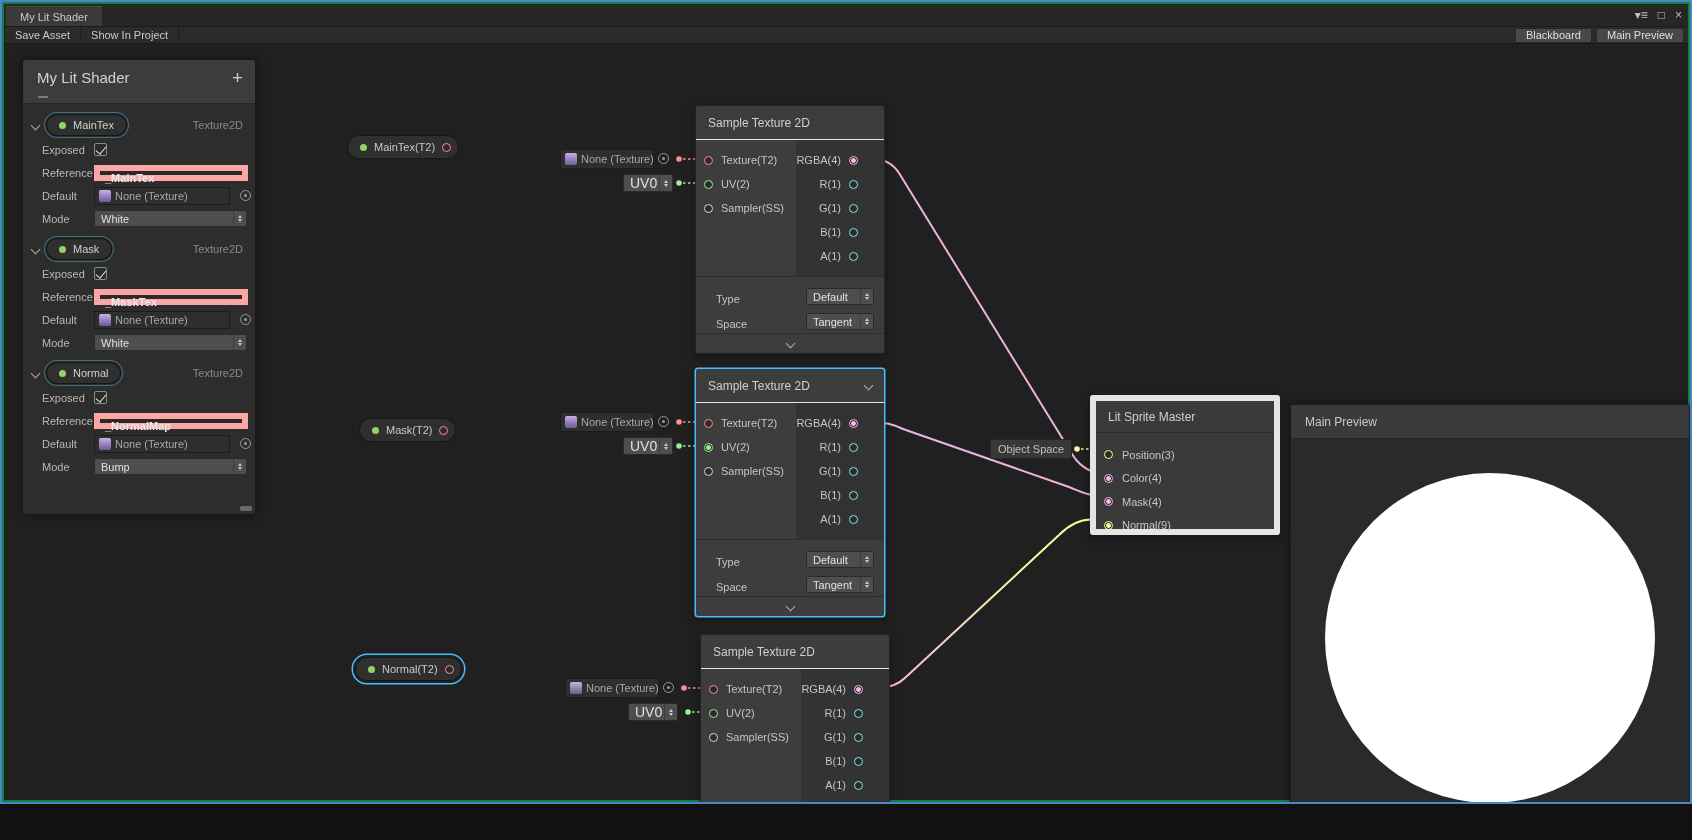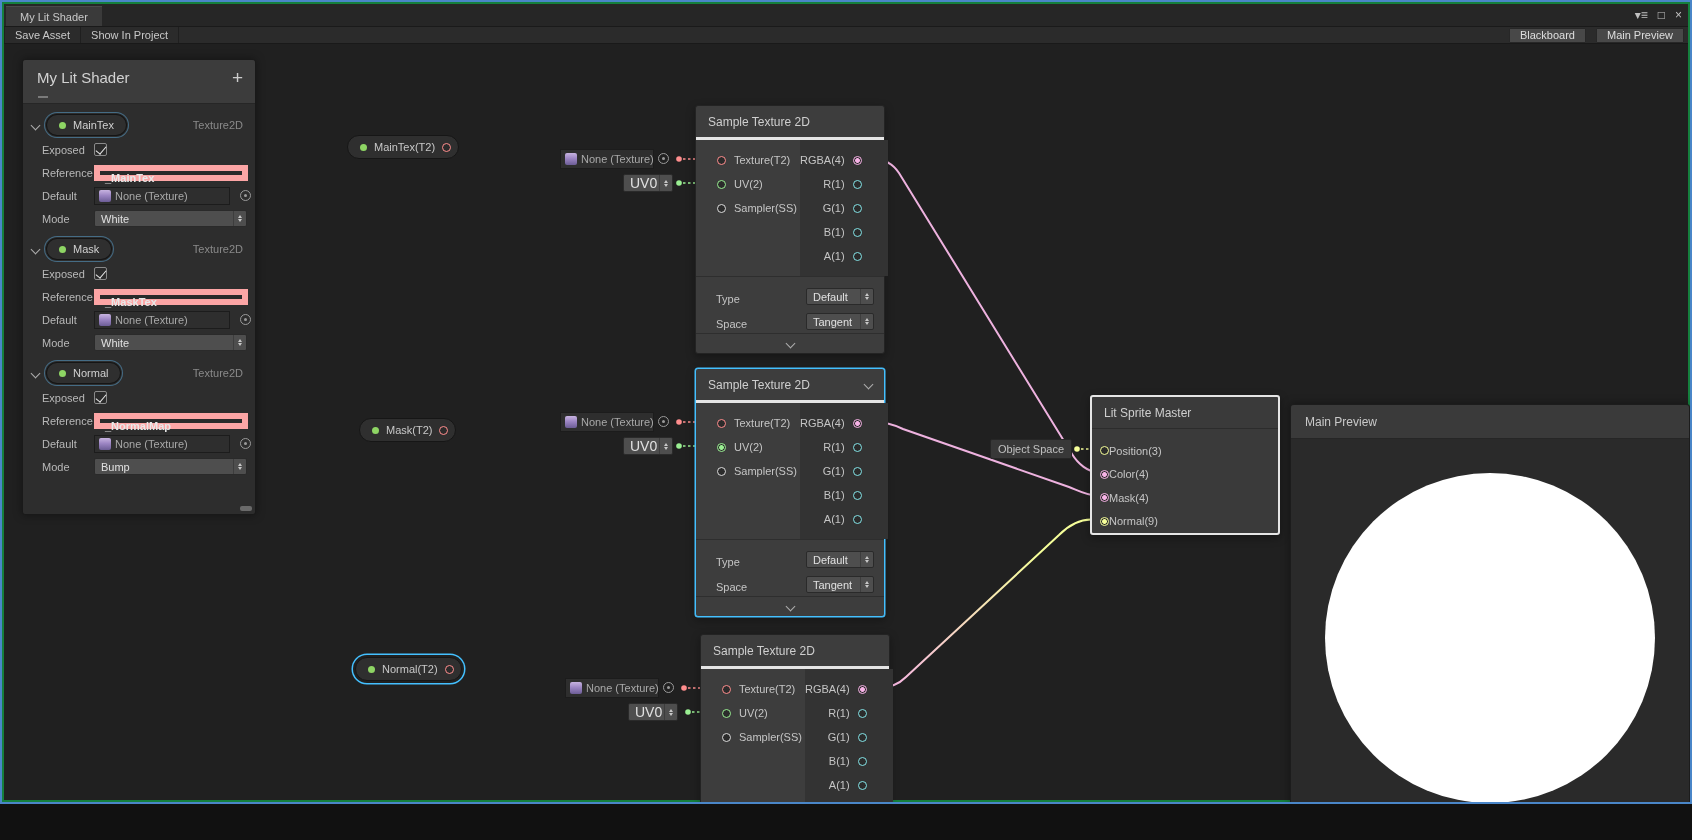--- a/index.html
+++ b/index.html
@@ -18,21 +18,21 @@
        color:#c8c8c8;font-size:11px;line-height:20px;border-top:1px solid #4a4a4a}
   .wincontrols{position:absolute;right:6px;top:3px;display:flex;gap:10px;color:#c0c0c0;font-size:12px}
   .wincontrols span{cursor:default;line-height:16px}
   
   .toolbar{position:absolute;left:2px;top:24px;right:2px;height:18px;background:#2b2b2b;
            border-top:1px solid #1a1a1a;border-bottom:1px solid #191919;z-index:6;
            display:flex;align-items:center}
   .tbtn{height:100%;padding:0 10px;color:#c8c8c8;font-size:11px;line-height:16px;
         border-right:1px solid #1f1f1f;display:flex;align-items:center}
   .tbtn:first-child{border-left:1px solid #1f1f1f}
-  .tb-right{margin-left:auto;display:flex;gap:10px;padding-right:4px}
+  .tb-right{margin-left:auto;display:flex;gap:4px;padding-right:4px}
   .tbtn.raised{background:#484848;border:1px solid #272727;height:15px;border-radius:1px;color:#dedede}
   
   .canvas{position:absolute;left:2px;top:42px;right:2px;bottom:2px;background:#202020;z-index:0}
   svg.wires{position:absolute;inset:0;z-index:1;pointer-events:none}
   .stop-pink{stop-color:var(--vector4)} .stop-yellow{stop-color:var(--vector3)}
   
   .chev{width:7px;height:7px;border-right:1.6px solid #aeaeae;border-bottom:1.6px solid #aeaeae;
         transform:rotate(45deg);display:inline-block}
   .port{width:9px;height:9px;border-radius:50%;border:1.5px solid var(--pc,#999);
         background:#2b2b2b;display:inline-block;flex:none}
@@ -83,43 +83,43 @@
   .bb-pick::after{content:"";position:absolute;left:3px;top:3px;width:3px;height:3px;border-radius:50%;background:#9a9a9a}
   .bb-dd{width:153px}
   .bb-grip{position:absolute;right:3px;bottom:3px;width:12px;height:5px;border-radius:2px;background:#6a6a6a}
   
   .pillnode{position:absolute;height:24px;border-radius:12px;background:#2f2f2f;border:1px solid #161616;
             display:flex;align-items:center;gap:7px;padding:0 7px 0 12px;color:#c8c8c8;font-size:11px;z-index:2}
   .pillnode.selected{box-shadow:0 0 0 2px #202020,0 0 0 3.5px var(--selection)}
   .snode{position:absolute;width:190px;background:#3d3d3d;border:1px solid #232323;border-radius:3px;
          z-index:2;box-shadow:0 3px 8px rgba(0,0,0,.35)}
   .snode.selected{border:1px solid var(--selection);box-shadow:0 0 0 .5px var(--selection),0 3px 8px rgba(0,0,0,.35)}
-  .snode-header{height:34px;display:flex;align-items:center;padding:0 12px;border-bottom:3px solid #e5e5e5;
+  .snode-header{height:34px;display:flex;align-items:center;padding:0 12px;border-bottom:1px solid #e5e5e5;
                 color:#cfcfcf;font-size:12px}
   .snode-header .chev{margin-left:auto}
   .snode-ports{display:flex}
-  .col-in{width:104px;padding:8px 13px}
+  .col-in{width:104px;padding:8px 0}
   .col-out{flex:1;background:#333333;padding:8px 0}
   .prow{height:24px;display:flex;align-items:center;padding-left:8px;gap:8px;color:#c5c5c5;font-size:11px}
   .prow.out{justify-content:flex-end;padding-right:26px;padding-left:0}
   .snode-controls{border-top:1px solid #2e2e2e;padding:3px 0}
   .crow{height:25px;display:flex;align-items:flex-end;justify-content:space-between;padding:0 10px 0 20px;
         color:#c5c5c5;font-size:11px}
   .crow .dropdown{width:68px}
   .snode-foot{height:20px;border-top:1px solid #2e2e2e;display:flex;align-items:center;justify-content:center}
   .uvdrop{position:absolute;width:50px;height:18px;z-index:2}
   .uvdrop .dropdown{height:100%;font-size:14px}
   .osbox{position:absolute;left:988px;top:437px;width:82px;height:20px;background:#383838;border:1px solid #262626;
          border-radius:2px;color:#c0c0c0;font-size:11px;display:flex;align-items:center;justify-content:center;z-index:2}
   .master{position:absolute;left:1088px;top:393px;width:190px;height:140px;background:#3a3a3a;
-          border:2px solid #e5e5e5;border-radius:3px;z-index:2;box-shadow:0 3px 8px rgba(0,0,0,.35)}
+          border:6px solid #e5e5e5;border-radius:3px;z-index:2;box-shadow:0 3px 8px rgba(0,0,0,.35)}
   .master-header{height:32px;display:flex;align-items:center;padding:0 12px;border-bottom:1px solid #2c2c2c;
                  color:#cfcfcf;font-size:12px}
   .master-body{padding-top:10px}
-  .mrow{height:23.5px;display:flex;align-items:center;padding-left:8px;color:#c5c5c5;font-size:11px}
+  .mrow{height:23.5px;display:flex;align-items:center;padding-left:8px;gap:9px;color:#c5c5c5;font-size:11px}
   
   .preview{position:absolute;left:1288px;top:402px;width:400px;height:436px;background:#2a2a2a;
            border:1px solid #1c1c1c;border-radius:3px;z-index:3;box-shadow:0 0 10px rgba(0,0,0,.4)}
   .preview-header{height:34px;background:#3a3a3a;border-bottom:1px solid #262626;border-radius:3px 3px 0 0;
                   display:flex;align-items:center;padding:0 14px;color:#c9c9c9;font-size:12px}
   .preview-body{position:relative;height:401px;overflow:hidden}
   .sphere{position:absolute;left:34px;top:34px;width:330px;height:330px;border-radius:50%;background:#ffffff}
 </style>
 </head>
 <body>

